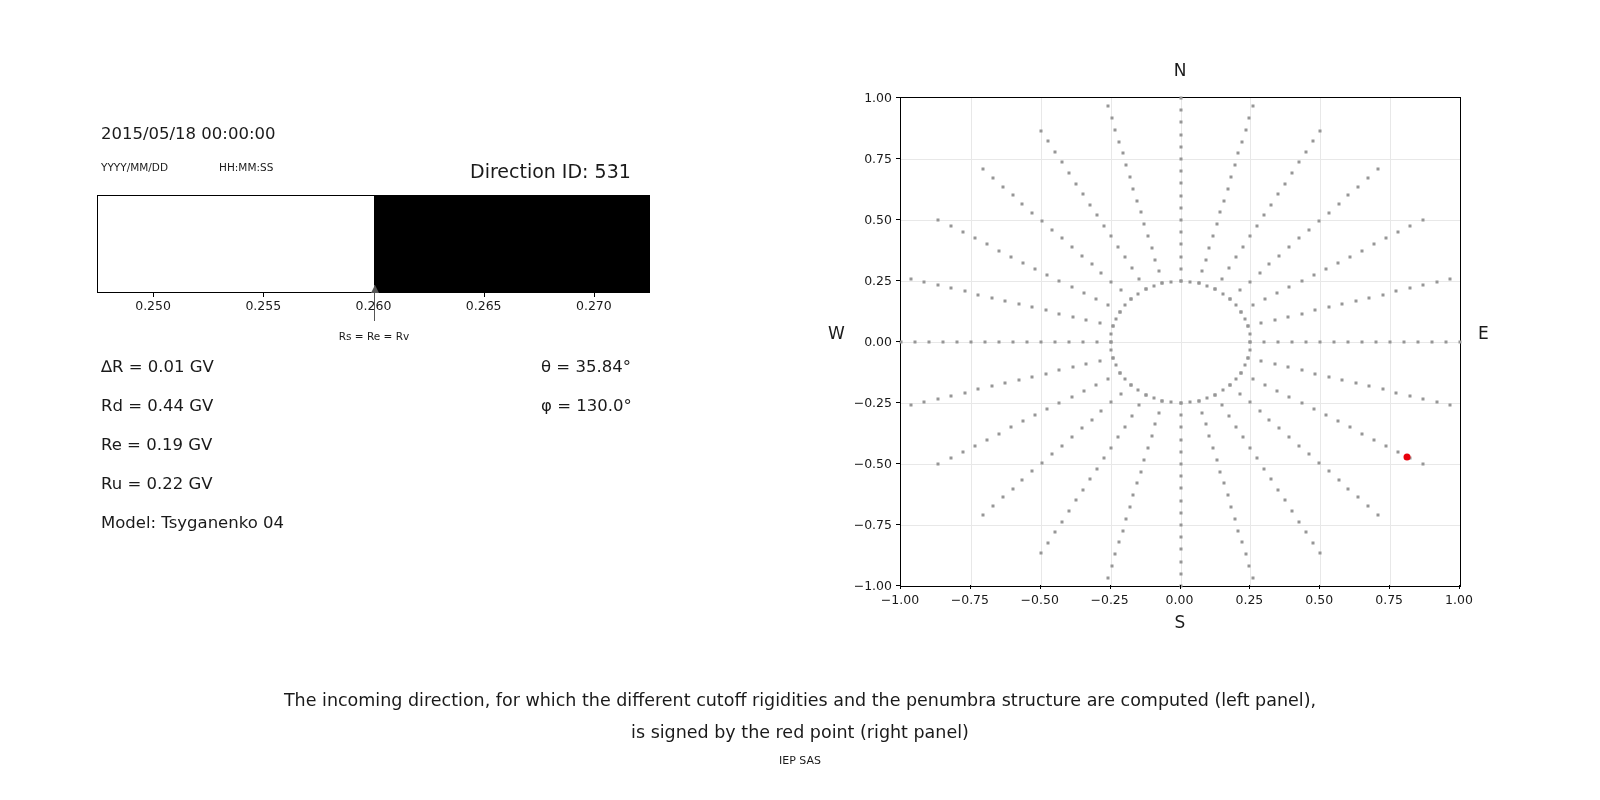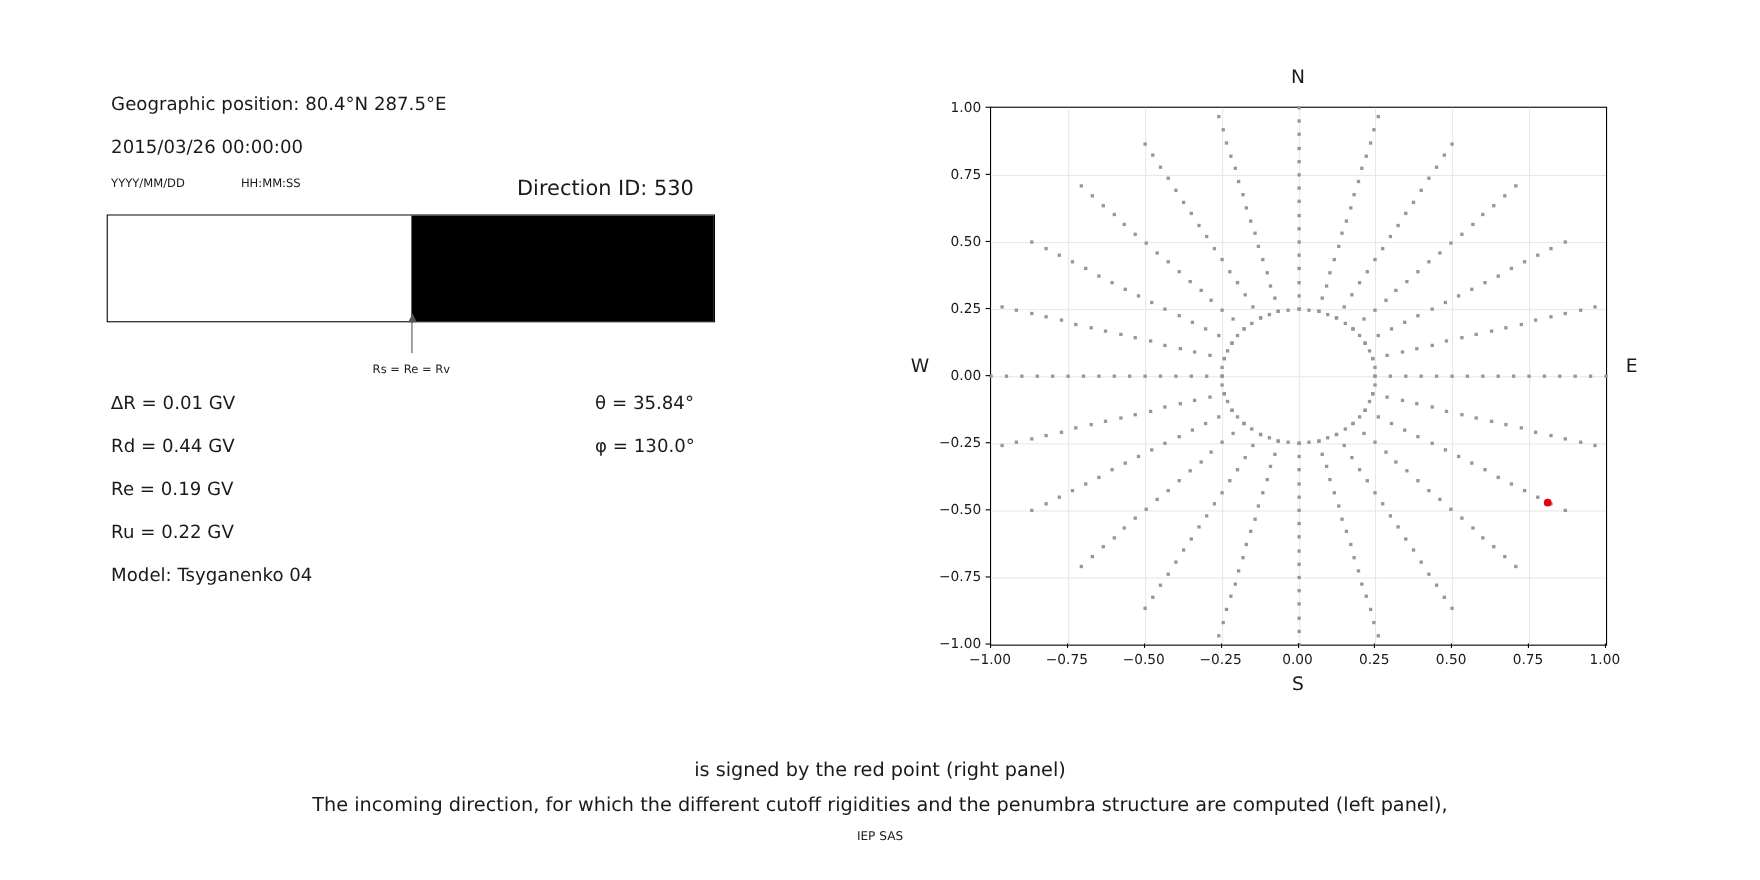--- a/index.html
+++ b/index.html
@@ -207,33 +207,44 @@
     text-align: center;
     font-size: 11px;
     color: #1a1a1a;
   }
 </style>
 </head>
 <body>
 
 <div id="left-panel">
 
-  <div class="info-line" id="geo-position">Geographic position: 80.4°N 287.5°E</div>
-
-  <div class="info-line" id="datetime">2015/03/26 00:00:00</div>
+
+  <div class="info-line" id="datetime">2015/05/18 00:00:00</div>
 
   <div id="fmt-date">YYYY/MM/DD</div>
   <div id="fmt-time">HH:MM:SS</div>
 
-  <div id="direction-id">Direction ID: 530</div>
+  <div id="direction-id">Direction ID: 531</div>
 
   <div id="penumbra-wrap">
     <div id="penumbra-box">
         <div class="pen-seg" style="left: 0px; width: 275.5px; background: rgb(255, 255, 255);"></div>
         <div class="pen-seg" style="left: 275.5px; width: 275.5px; background: rgb(0, 0, 0);"></div>
+      </div>
+    <div id="pen-axis-ticks">
+        <div class="pen-tick" style="left: 56.1px;"></div>
+        <div class="pen-tick-label" style="left: 56.1px;">0.250</div>
+        <div class="pen-tick" style="left: 166.3px;"></div>
+        <div class="pen-tick-label" style="left: 166.3px;">0.255</div>
+        <div class="pen-tick" style="left: 276.5px;"></div>
+        <div class="pen-tick-label" style="left: 276.5px;">0.260</div>
+        <div class="pen-tick" style="left: 386.7px;"></div>
+        <div class="pen-tick-label" style="left: 386.7px;">0.265</div>
+        <div class="pen-tick" style="left: 496.9px;"></div>
+        <div class="pen-tick-label" style="left: 496.9px;">0.270</div>
       </div>
   </div>
 
   <div id="rs-arrow"></div>
   <div id="rs-label">Rs = Re = Rv</div>
 
   <div class="result-line" id="res-dr">∆R = 0.01 GV</div>
   <div class="result-line" id="res-rd">Rd = 0.44 GV</div>
   <div class="result-line" id="res-re">Re = 0.19 GV</div>
   <div class="result-line" id="res-ru">Ru = 0.22 GV</div>
@@ -731,16 +742,16 @@
       <div class="tickmark-y" style="left: 76px; top: 179px;"></div>
       <div class="ax-label-y" style="left: 28px; width: 44px; top: 179px;">0.50</div>
       <div class="tickmark-y" style="left: 76px; top: 118px;"></div>
       <div class="ax-label-y" style="left: 28px; width: 44px; top: 118px;">0.75</div>
       <div class="tickmark-y" style="left: 76px; top: 57px;"></div>
       <div class="ax-label-y" style="left: 28px; width: 44px; top: 57px;">1.00</div>
     </div>
 </div>
 
 <div id="caption">
+  <div>The incoming direction, for which the different cutoff rigidities and the penumbra structure are computed (left panel),</div>
   <div>is signed by the red point (right panel)</div>
-  <div>The incoming direction, for which the different cutoff rigidities and the penumbra structure are computed (left panel),</div>
 </div>
 <div id="footer">IEP SAS</div>
 
 </body></html>

